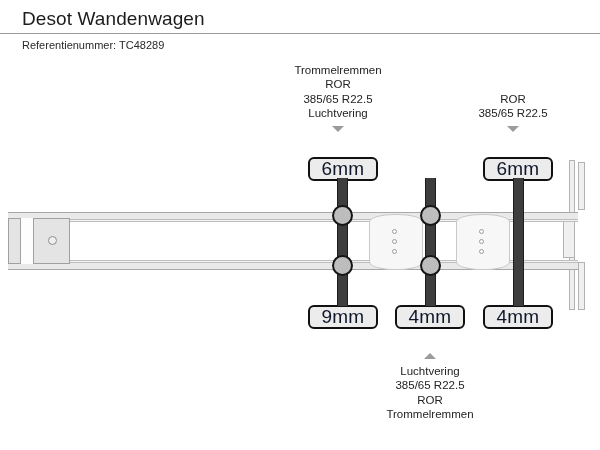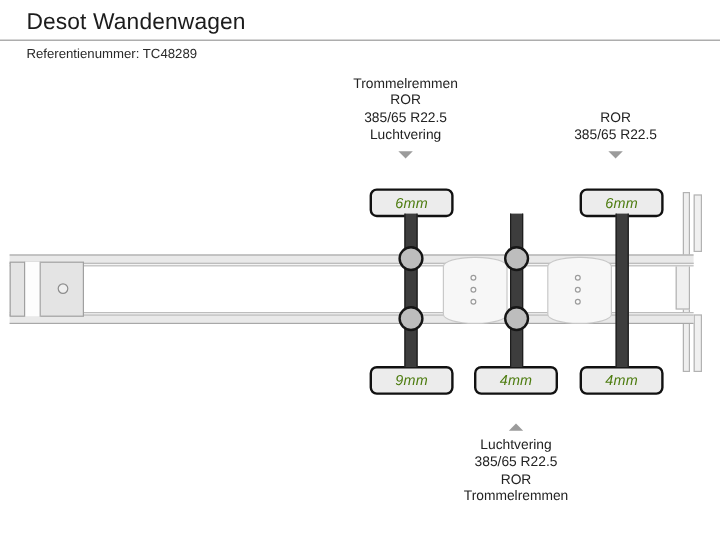--- a/index.html
+++ b/index.html
@@ -85,24 +85,23 @@
     position: absolute;
     width: 70px;
     height: 24px;
     border: 2px solid #111111;
     border-radius: 6px;
     background: #ececec;
     box-sizing: border-box;
     display: flex;
     align-items: center;
     justify-content: center;
-    font-size: 12px;
-    color: #4d7c0f;
+    font-size: 19px;
+    color: #0f172a;
     letter-spacing: 0.2px;
-    font-style: italic;
   }
 
   
   .rail {
     position: absolute;
     background: #e9e9e9;
     border-top: 1px solid #a8a8a8;
     border-bottom: 1px solid #a8a8a8;
     box-sizing: border-box;
   }

